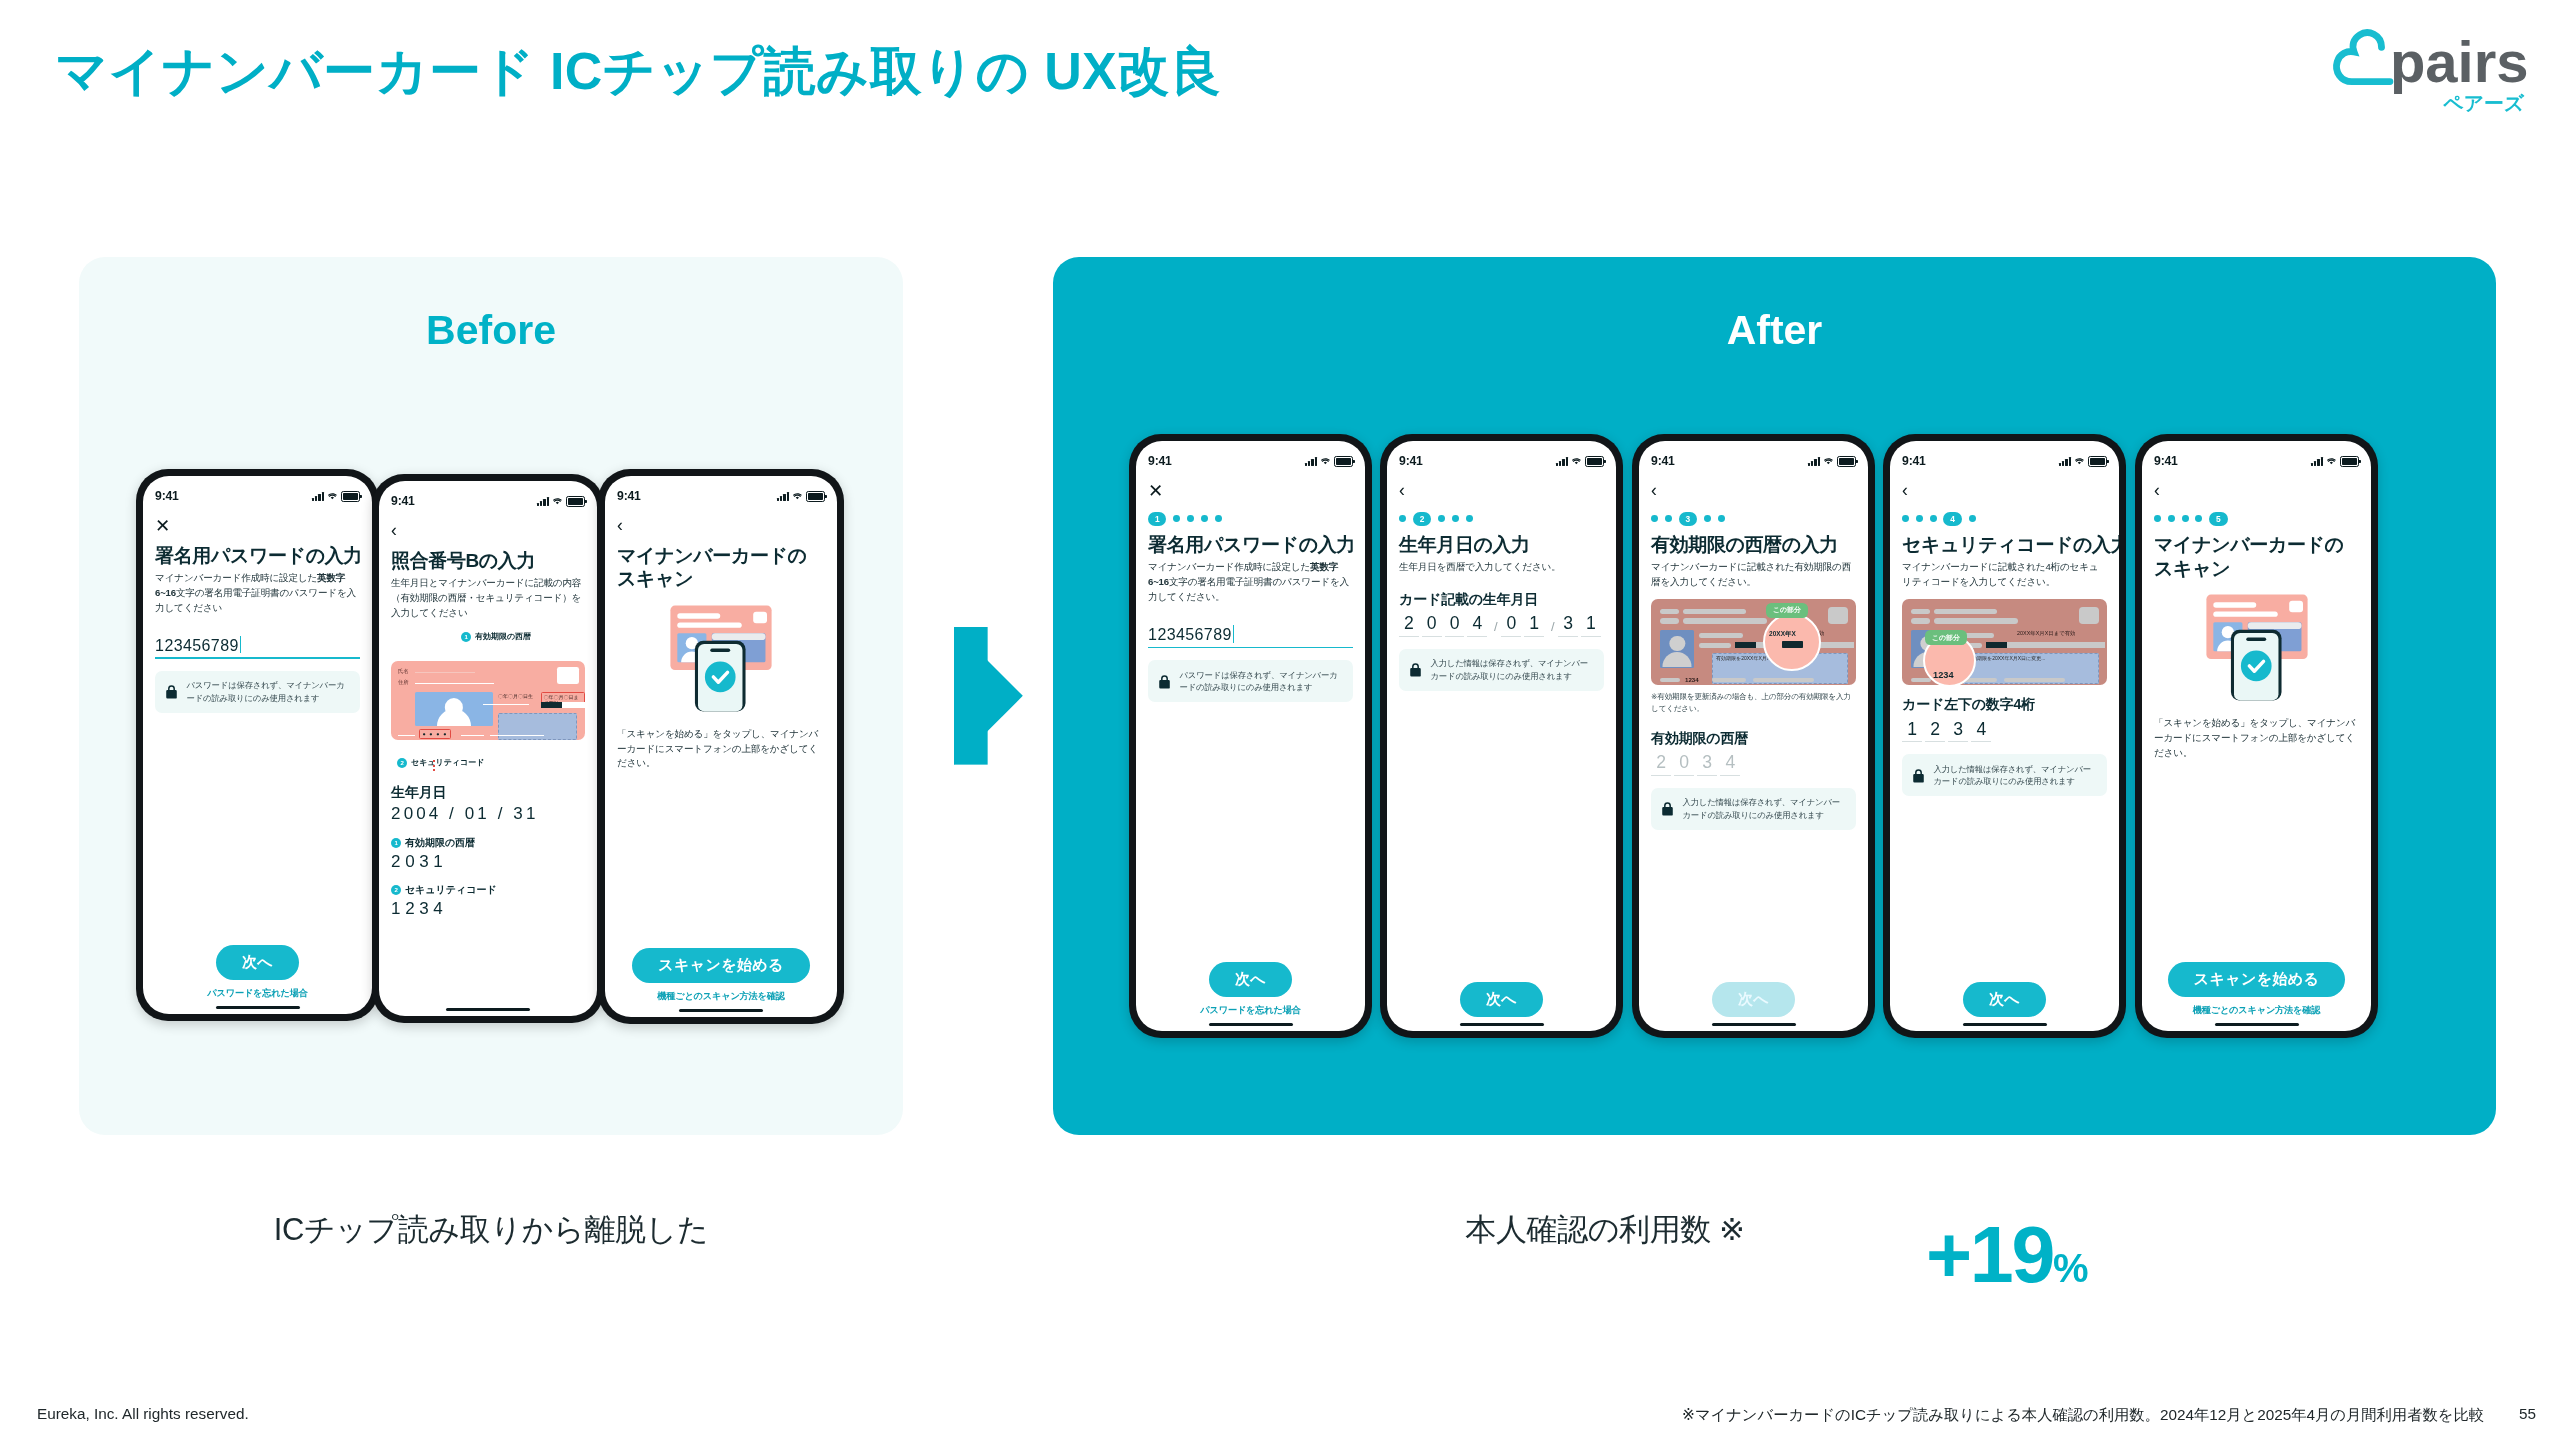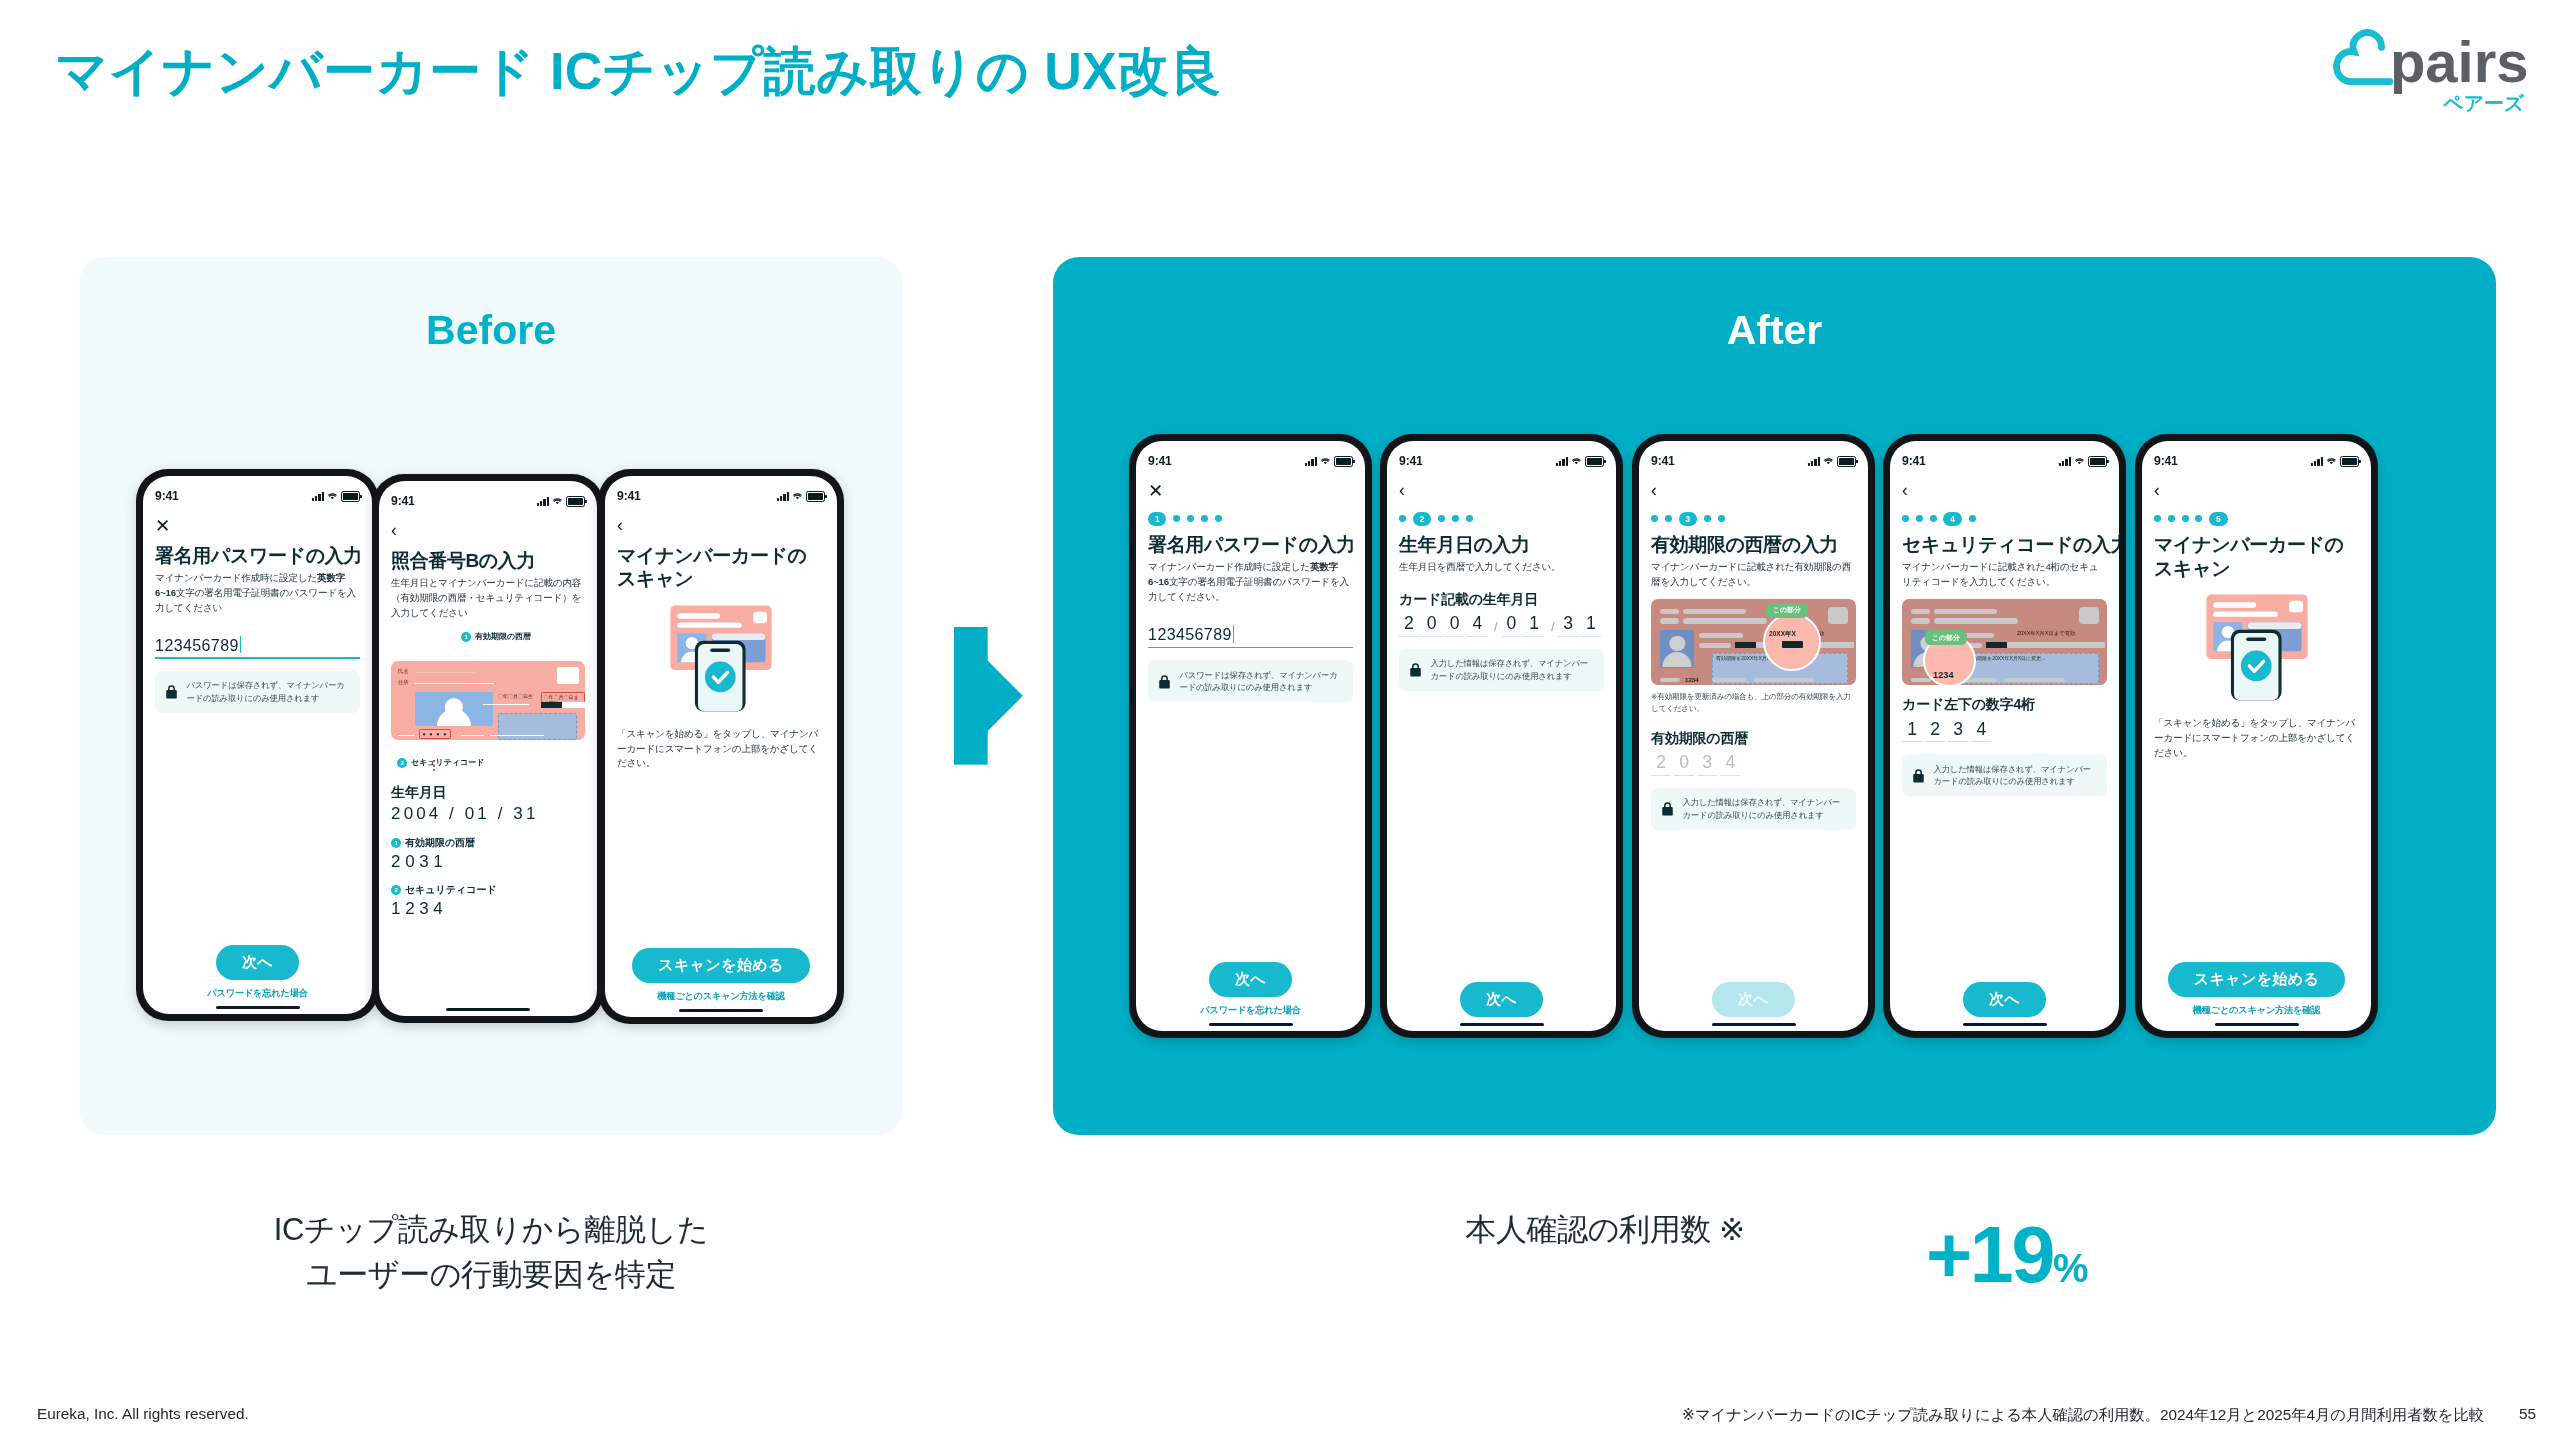--- a/index.html
+++ b/index.html
@@ -625,21 +625,20 @@
     <div class="cta-wrap">
       <div class="cta">スキャンを始める</div>
       <span class="sub-link">機種ごとのスキャン方法を確認</span>
     </div>
     <div class="homebar"></div>
   </div>
 </div>
 
 <div class="caption cap-left">
   <div>ICチップ読み取りから離脱した</div>
-  <div>ユーザーの行動要因を特定</div>
 </div>
 <div class="caption cap-right">
   <div>本人確認の利用数 ※</div>
 </div>
 <div class="metric">
   <span class="num">+19</span><span class="pct">%</span>
 </div>
 
 <div class="foot-left">Eureka, Inc. All rights reserved.</div>
 <div class="foot-right">※マイナンバーカードのICチップ読み取りによる本人確認の利用数。2024年12月と2025年4月の月間利用者数を比較</div>

